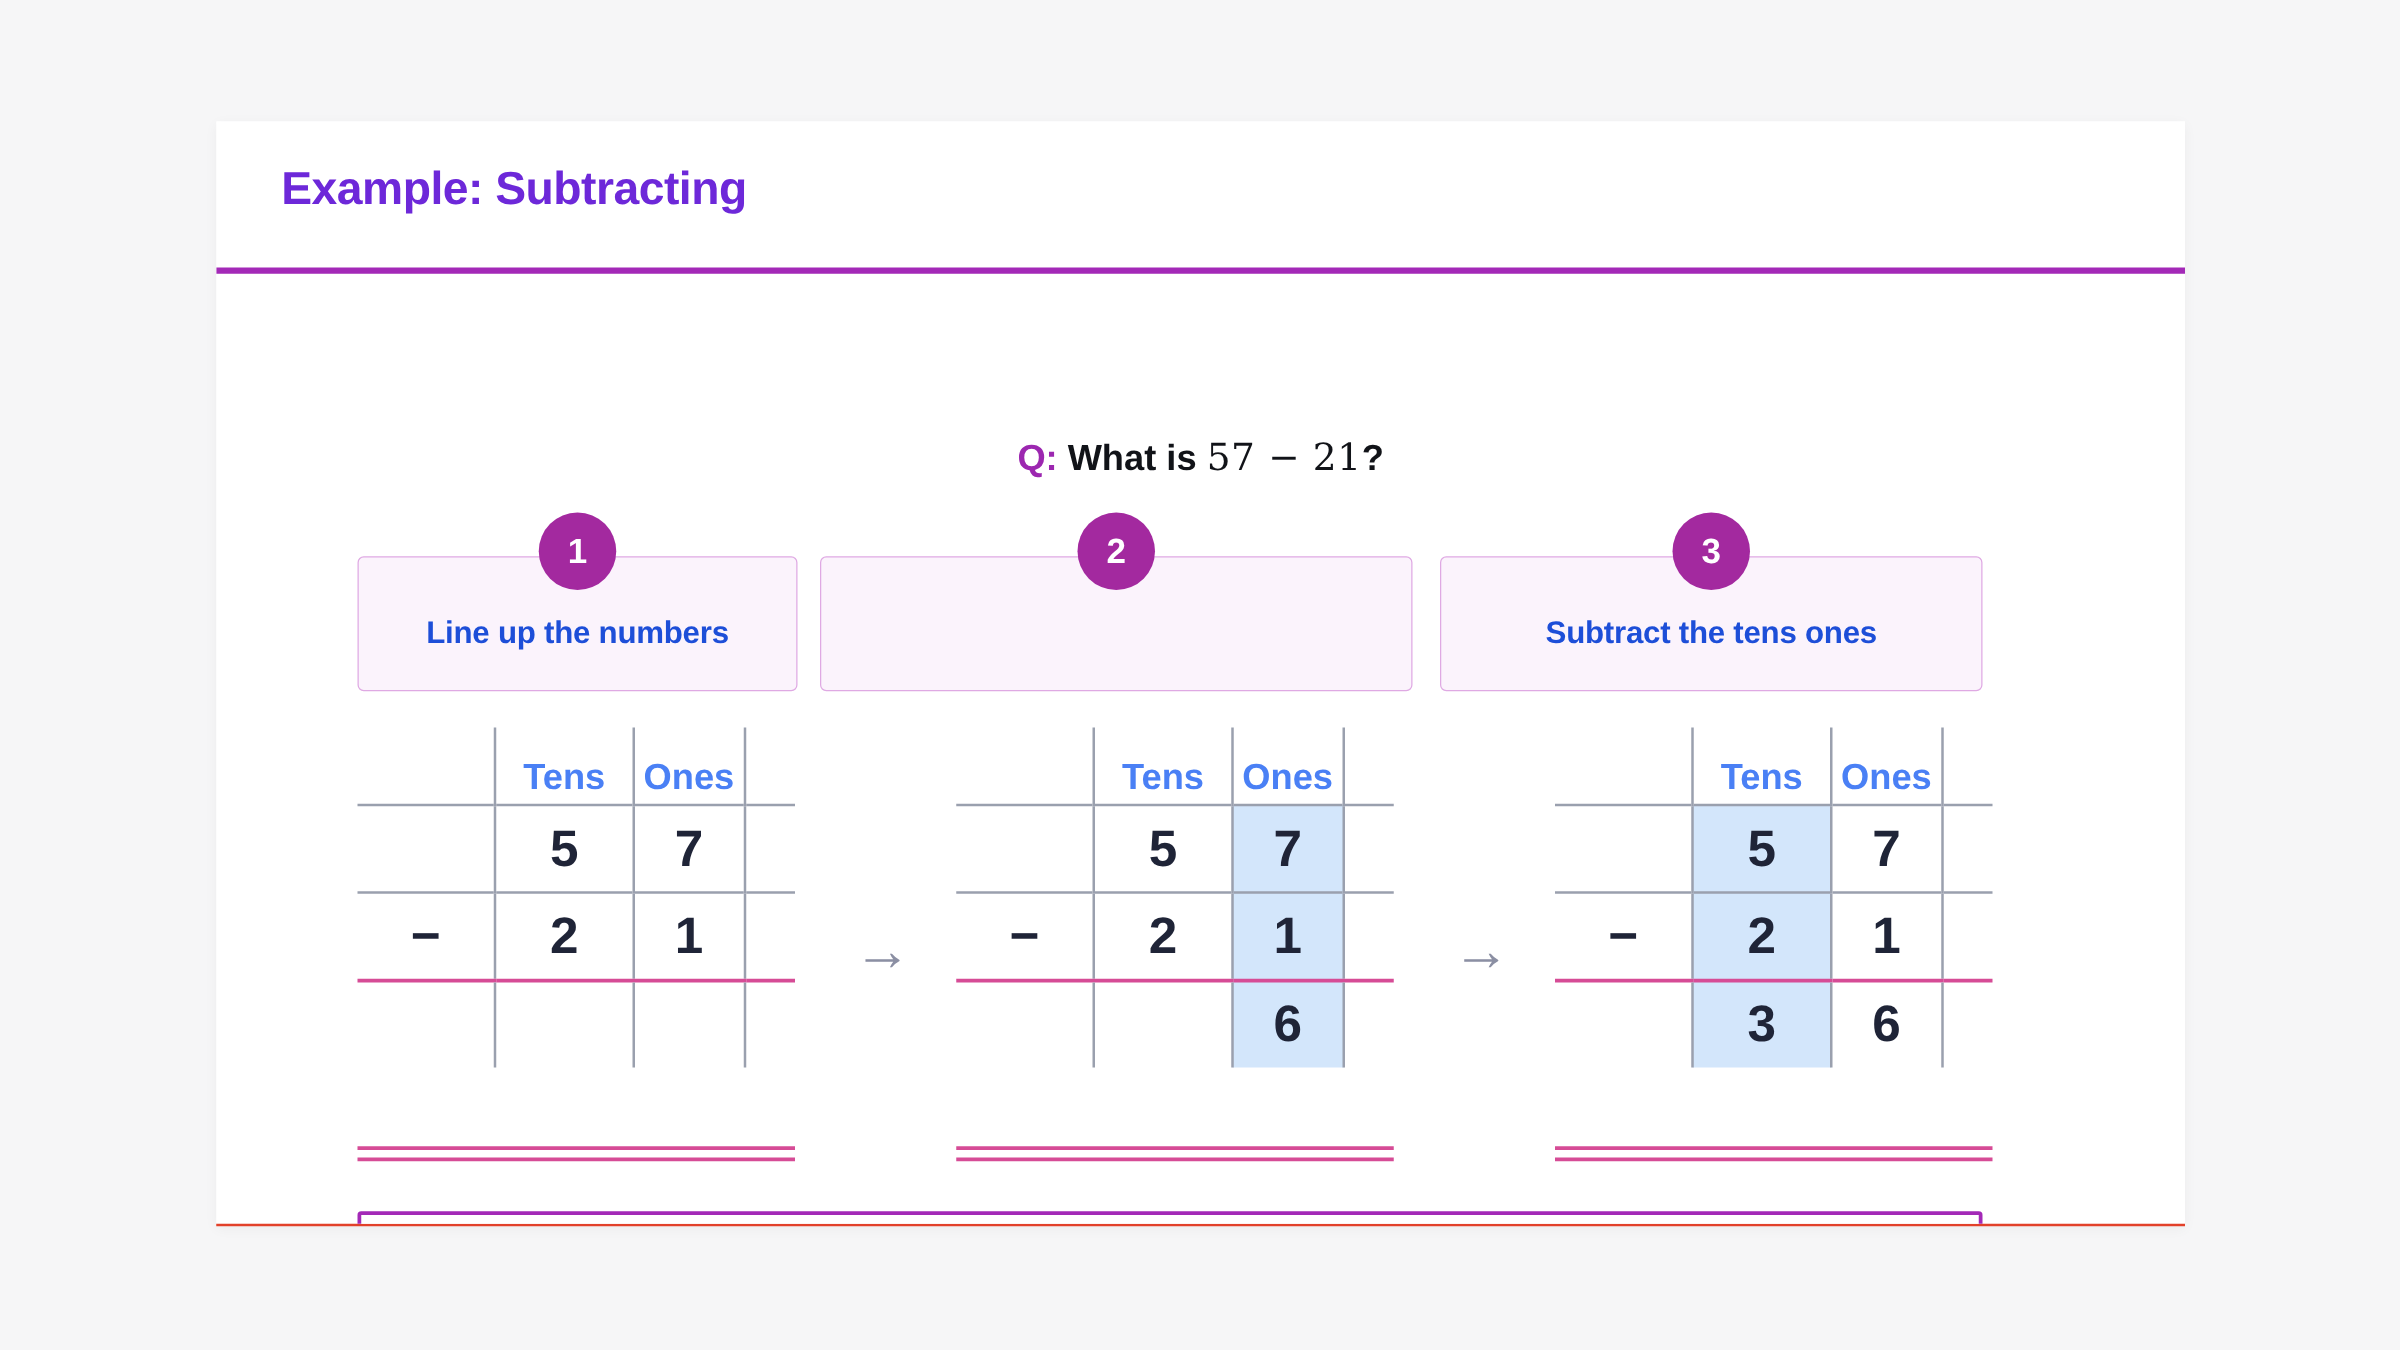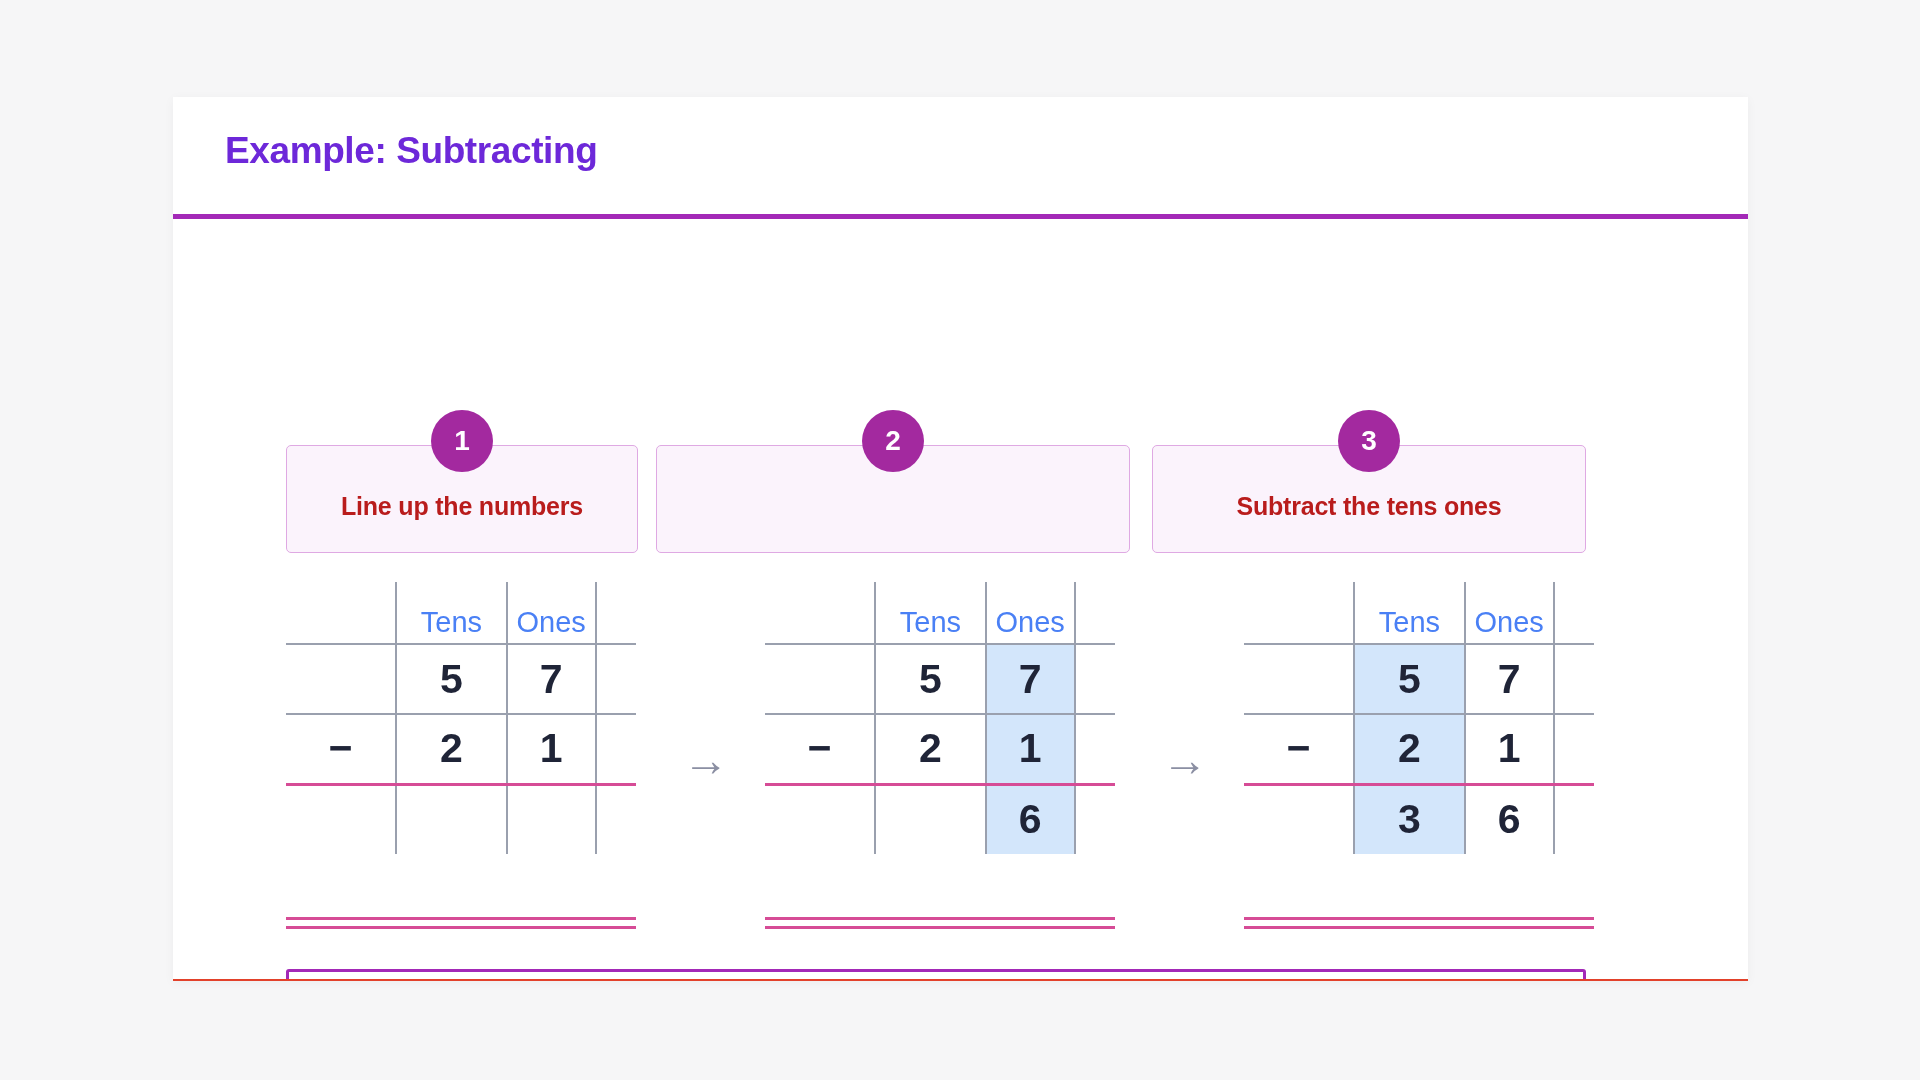--- a/index.html
+++ b/index.html
@@ -90,21 +90,21 @@
     align-items: center;
     justify-content: center;
   }
   .step-0 { left: 0px;   width: 352px; }
   .step-1 { left: 370px; width: 474px; }
   .step-2 { left: 866px; width: 434px; }
 
   .step-label {
     font-size: 25px;
     font-weight: 700;
-    color: #b91c1c;
+    color: #1d4ed8;
     letter-spacing: -0.2px;
     padding-top: 14px;
     white-space: nowrap;
   }
 
   .step-badge {
     position: absolute;
     top: -36px;
     left: 50%;
     transform: translateX(-50%);
@@ -170,21 +170,21 @@
   .col-ones { width: 84px; }
   .col-pad  { width: 38px; }
 
   
   .vl { border-left: 2px solid #9aa0ae; }
   .vr { border-right: 2px solid #9aa0ae; }
 
   
   tr.hdr td {
     font-size: 29px;
-    font-weight: 400;
+    font-weight: 700;
     color: #4a80f5;
     height: 62px;
     vertical-align: bottom;
     padding-bottom: 4px;
   }
   tr.hdr td.col-sign { border: none; }
 
   
   .hl-gray { border-top: 2px solid #9aa0ae; }
   .hl-pink { border-top: 3px solid #d64c96; }
@@ -230,20 +230,23 @@
 </head>
 <body>
 
 <div id="stage">
 
   <div class="card">
 
     <div class="card-title">Example: Subtracting</div>
     <div class="title-rule"></div>
 
+    <div class="question">
+      <span class="qlabel">Q:</span><span>What is</span>&nbsp;<span class="mathexpr">57 − 21</span><span>?</span>
+    </div>
 
     <div class="steps">
 
       <div class="step step-0">
         <div class="step-badge">1</div>
         <div class="step-label">Line up the numbers</div>
       </div>
 
       <div class="step step-1">
         <div class="step-badge">2</div>

